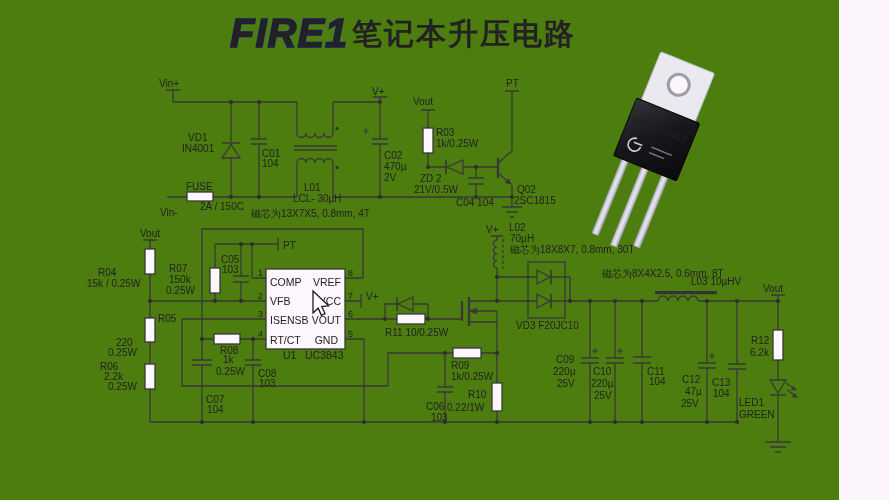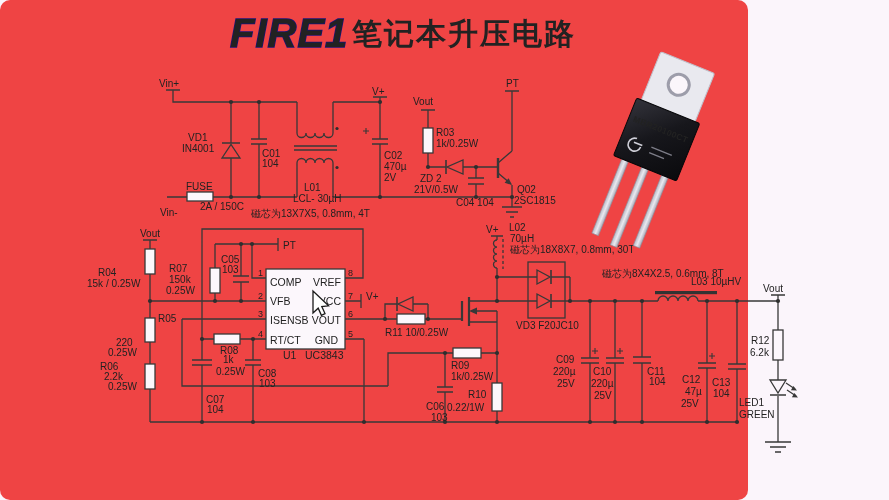--- a/index.html
+++ b/index.html
@@ -1,17 +1,17 @@
 <!DOCTYPE html>
 <html><head>
 <meta charset="utf-8">
 <style>
   html,body{margin:0;padding:0;}
   body{width:889px;height:500px;overflow:hidden;background:#fbf5fb;font-family:"Liberation Sans",sans-serif;}
-  #stage{position:relative;width:748px;height:500px;background:#ef4444;border-radius:10px;}
+  #stage{position:relative;width:839px;height:500px;background:#4d7c0f;}
   svg{position:absolute;left:0;top:0;}
   svg text{fill:#222;font-family:"Liberation Sans",sans-serif;}
   .lbl{font-size:10px;}
   .pin{font-size:9px;}
   .icpin{font-size:10.5px;}
   .icsub{font-size:10.5px;}
   .note{font-size:10px;}
   .logo{font-size:40px;font-weight:800;font-style:italic;letter-spacing:1px;}
   .heading{font-size:30px;font-weight:700;letter-spacing:2px;}
 </style>

